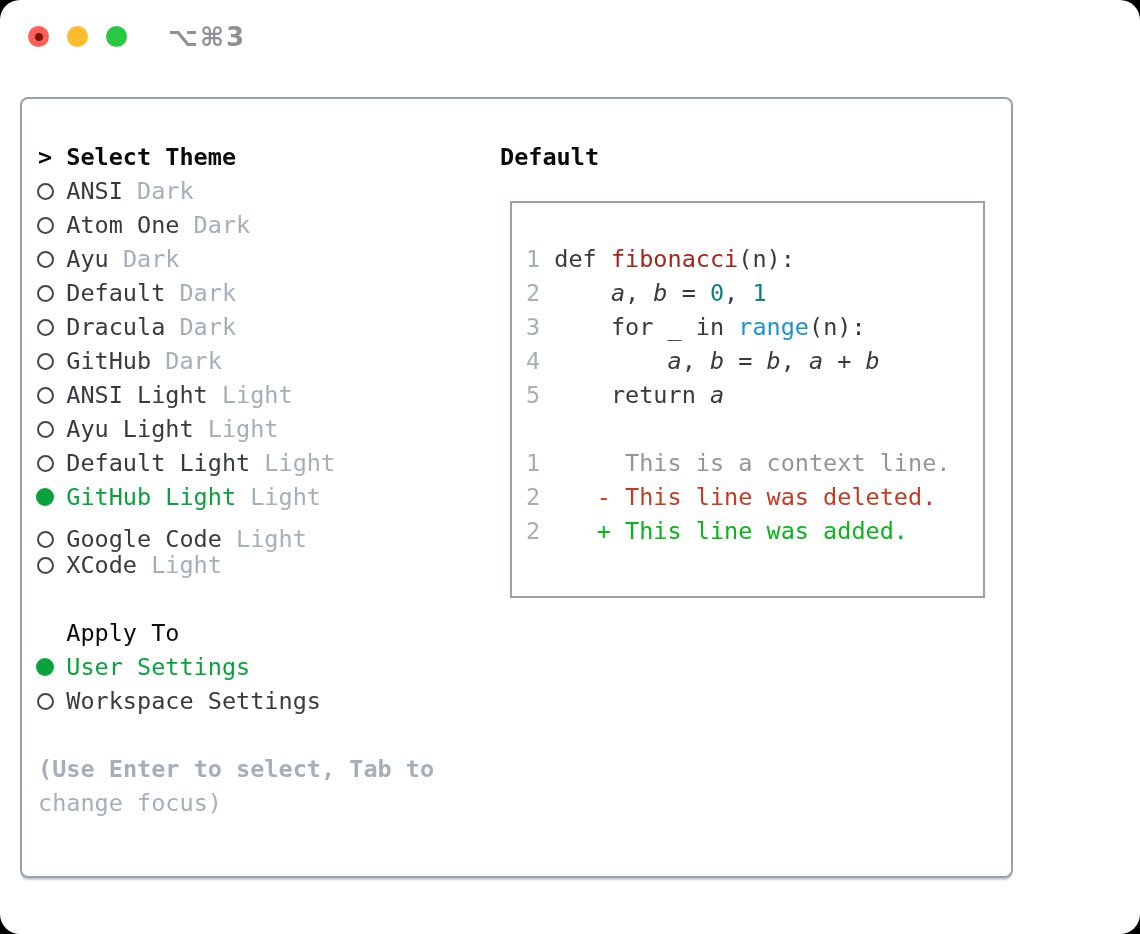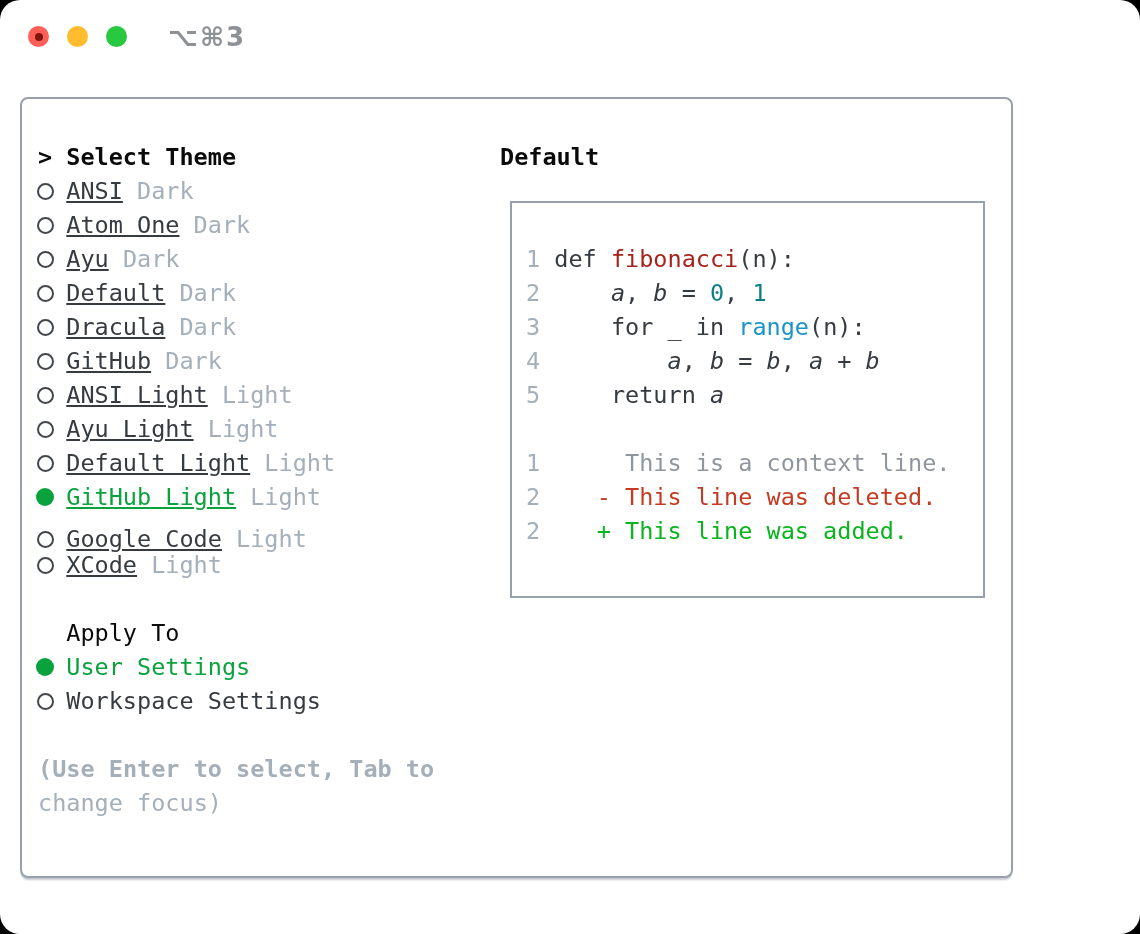--- a/index.html
+++ b/index.html
@@ -29,21 +29,21 @@
             color:var(--text);white-space:pre;}
   .marker{display:inline-block;width:2ch;position:relative;vertical-align:top;}
   .prompt-char{font-weight:700;color:var(--black);}
   .bold-black{font-weight:700;color:var(--black);}
   .plain-black{color:var(--black);}
 
   .radio{position:absolute;left:-1px;top:9px;width:13px;height:13px;border-radius:50%;
          border:2px solid var(--circle-outline);box-sizing:content-box;}
   .radio.sel{border:none;width:18px;height:18px;left:-2px;top:8px;background:var(--green-selected);}
 
-  .theme-name{color:var(--text);text-decoration:underline;}
+  .theme-name{color:var(--text);}
   .theme-name.sel{color:var(--green-selected);}
   .theme-variant{color:var(--muted);}
   .opt-label.sel{color:var(--green-selected);}
   .hint{color:var(--muted);}
 
   
   .preview-heading{position:absolute;left:500px;top:140px;height:34px;line-height:34px;
                    font-size:23.5px;font-weight:700;color:var(--black);white-space:pre;}
   .preview-box{position:absolute;left:510px;top:201px;width:471px;height:393px;
                border:2px solid var(--border);background:#fff;}

